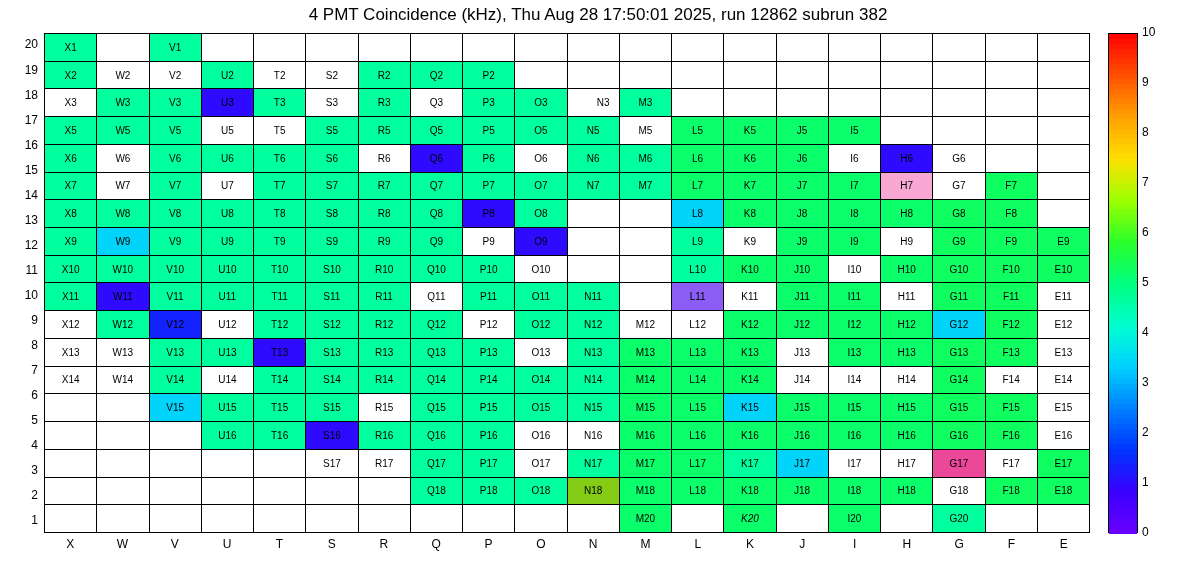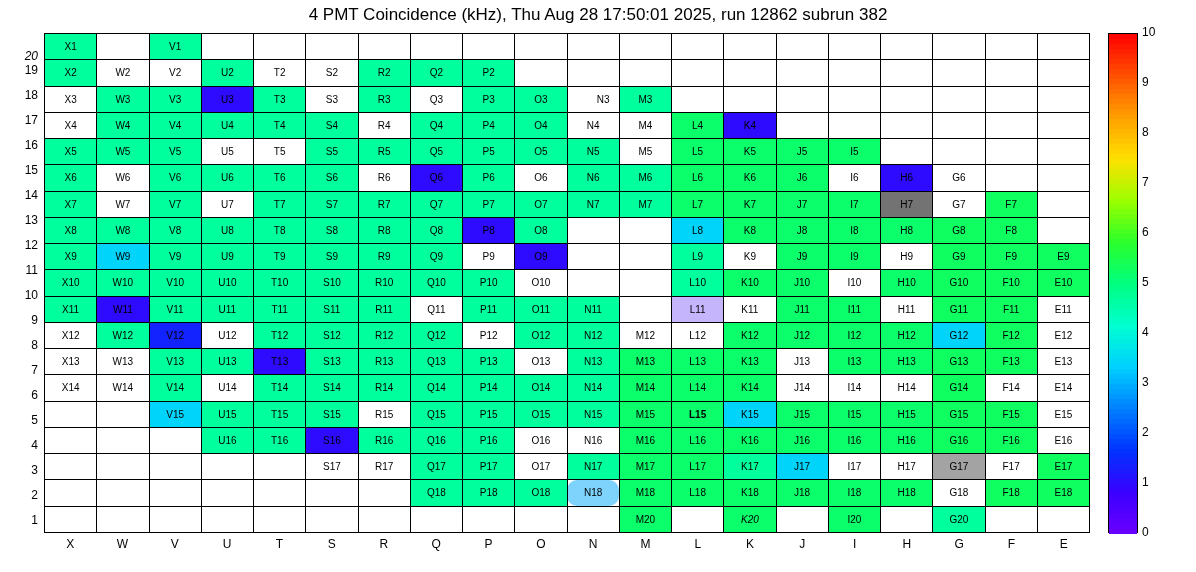--- a/index.html
+++ b/index.html
@@ -131,42 +131,20 @@
           <td style="background: rgb(0, 255, 157);">T3</td>
           <td style="background: rgb(255, 255, 255);">S3</td>
           <td style="background: rgb(0, 255, 157);">R3</td>
           <td style="background: rgb(255, 255, 255);">Q3</td>
           <td style="background: rgb(0, 255, 157);">P3</td>
           <td style="background: rgb(0, 255, 157);">O3</td>
           <td style="background: rgb(255, 255, 255); padding-left: 20px;">N3</td>
           <td style="background: rgb(0, 255, 157);">M3</td>
           <td style="background: rgb(255, 255, 255);"></td>
           <td style="background: rgb(255, 255, 255);"></td>
-          <td style="background: rgb(255, 255, 255);"></td>
-          <td style="background: rgb(255, 255, 255);"></td>
-          <td style="background: rgb(255, 255, 255);"></td>
-          <td style="background: rgb(255, 255, 255);"></td>
-          <td style="background: rgb(255, 255, 255);"></td>
-          <td style="background: rgb(255, 255, 255);"></td>
-        </tr>
-        <tr>
-          <td style="background: rgb(255, 255, 255);">X4</td>
-          <td style="background: rgb(0, 255, 157);">W4</td>
-          <td style="background: rgb(0, 255, 157);">V4</td>
-          <td style="background: rgb(0, 255, 157);">U4</td>
-          <td style="background: rgb(0, 255, 157);">T4</td>
-          <td style="background: rgb(0, 255, 157);">S4</td>
-          <td style="background: rgb(255, 255, 255);">R4</td>
-          <td style="background: rgb(0, 255, 157);">Q4</td>
-          <td style="background: rgb(0, 255, 157);">P4</td>
-          <td style="background: rgb(0, 255, 157);">O4</td>
-          <td style="background: rgb(255, 255, 255);">N4</td>
-          <td style="background: rgb(255, 255, 255);">M4</td>
-          <td style="background: rgb(10, 255, 107);">L4</td>
-          <td style="background: rgb(46, 10, 255);">K4</td>
           <td style="background: rgb(255, 255, 255);"></td>
           <td style="background: rgb(255, 255, 255);"></td>
           <td style="background: rgb(255, 255, 255);"></td>
           <td style="background: rgb(255, 255, 255);"></td>
           <td style="background: rgb(255, 255, 255);"></td>
           <td style="background: rgb(255, 255, 255);"></td>
         </tr>
         <tr>
           <td style="background: rgb(0, 255, 157);">X5</td>
           <td style="background: rgb(0, 255, 157);">W5</td>
@@ -221,21 +199,21 @@
           <td style="background: rgb(0, 255, 157);">R7</td>
           <td style="background: rgb(0, 255, 157);">Q7</td>
           <td style="background: rgb(0, 255, 157);">P7</td>
           <td style="background: rgb(0, 255, 157);">O7</td>
           <td style="background: rgb(0, 255, 157);">N7</td>
           <td style="background: rgb(0, 255, 157);">M7</td>
           <td style="background: rgb(10, 255, 107);">L7</td>
           <td style="background: rgb(10, 255, 107);">K7</td>
           <td style="background: rgb(10, 255, 107);">J7</td>
           <td style="background: rgb(10, 255, 107);">I7</td>
-          <td style="background: #737373; margin-left: 48px;">H7</td>
+          <td style="background: #f9a8d4; margin-left: 48px;">H7</td>
           <td style="background: rgb(255, 255, 255);">G7</td>
           <td style="background: rgb(15, 255, 97);">F7</td>
           <td style="background: rgb(255, 255, 255);"></td>
         </tr>
         <tr>
           <td style="background: rgb(0, 255, 157);">X8</td>
           <td style="background: rgb(0, 255, 157);">W8</td>
           <td style="background: rgb(0, 255, 157);">V8</td>
           <td style="background: rgb(0, 255, 157);">U8</td>
           <td style="background: rgb(0, 255, 157);">T8</td>
@@ -305,21 +283,21 @@
           <td style="background: rgb(0, 255, 157);">V11</td>
           <td style="background: rgb(0, 255, 157);">U11</td>
           <td style="background: rgb(0, 255, 157);">T11</td>
           <td style="background: rgb(0, 255, 157);">S11</td>
           <td style="background: rgb(0, 255, 157);">R11</td>
           <td style="background: rgb(255, 255, 255);">Q11</td>
           <td style="background: rgb(0, 255, 157);">P11</td>
           <td style="background: rgb(0, 255, 157);">O11</td>
           <td style="background: rgb(0, 255, 157);">N11</td>
           <td style="background: rgb(255, 255, 255);"></td>
-          <td style="background: #c4b5fd;">L11</td>
+          <td style="background: #8b5cf6;">L11</td>
           <td style="background: rgb(255, 255, 255);">K11</td>
           <td style="background: rgb(10, 255, 107);">J11</td>
           <td style="background: rgb(10, 255, 107);">I11</td>
           <td style="background: rgb(255, 255, 255);">H11</td>
           <td style="background: rgb(15, 255, 97);">G11</td>
           <td style="background: rgb(15, 255, 97);">F11</td>
           <td style="background: rgb(255, 255, 255);">E11</td>
         </tr>
         <tr>
           <td style="background: rgb(255, 255, 255);">X12</td>
@@ -393,21 +371,21 @@
           <td style="background: rgb(0, 212, 251);">V15</td>
           <td style="background: rgb(0, 255, 157);">U15</td>
           <td style="background: rgb(0, 255, 157);">T15</td>
           <td style="background: rgb(0, 255, 157);">S15</td>
           <td style="background: rgb(255, 255, 255);">R15</td>
           <td style="background: rgb(0, 255, 157);">Q15</td>
           <td style="background: rgb(0, 255, 157);">P15</td>
           <td style="background: rgb(0, 255, 157);">O15</td>
           <td style="background: rgb(0, 255, 157);">N15</td>
           <td style="background: rgb(10, 255, 107);">M15</td>
-          <td style="background: rgb(10, 255, 107); font-weight: bold;">L15</td>
+          <td style="background: rgb(10, 255, 107);">L15</td>
           <td style="background: rgb(0, 212, 251);">K15</td>
           <td style="background: rgb(10, 255, 107);">J15</td>
           <td style="background: rgb(10, 255, 107);">I15</td>
           <td style="background: rgb(10, 255, 107);">H15</td>
           <td style="background: rgb(15, 255, 97);">G15</td>
           <td style="background: rgb(15, 255, 97);">F15</td>
           <td style="background: rgb(255, 255, 255);">E15</td>
         </tr>
         <tr>
           <td style="background: rgb(255, 255, 255);"></td>
@@ -442,36 +420,36 @@
           <td style="background: rgb(0, 255, 157);">Q17</td>
           <td style="background: rgb(0, 255, 157);">P17</td>
           <td style="background: rgb(255, 255, 255);">O17</td>
           <td style="background: rgb(0, 255, 157);">N17</td>
           <td style="background: rgb(10, 255, 107);">M17</td>
           <td style="background: rgb(10, 255, 107);">L17</td>
           <td style="background: rgb(0, 255, 157);">K17</td>
           <td style="background: rgb(0, 212, 251);">J17</td>
           <td style="background: rgb(255, 255, 255);">I17</td>
           <td style="background: rgb(255, 255, 255);">H17</td>
-          <td style="background: #a3a3a3;">G17</td>
+          <td style="background: #ec4899;">G17</td>
           <td style="background: rgb(255, 255, 255);">F17</td>
           <td style="background: rgb(15, 255, 97);">E17</td>
         </tr>
         <tr>
           <td style="background: rgb(255, 255, 255);"></td>
           <td style="background: rgb(255, 255, 255);"></td>
           <td style="background: rgb(255, 255, 255);"></td>
           <td style="background: rgb(255, 255, 255);"></td>
           <td style="background: rgb(255, 255, 255);"></td>
           <td style="background: rgb(255, 255, 255);"></td>
           <td style="background: rgb(255, 255, 255);"></td>
           <td style="background: rgb(0, 255, 157);">Q18</td>
           <td style="background: rgb(0, 255, 157);">P18</td>
           <td style="background: rgb(0, 255, 157);">O18</td>
-          <td style="background: #7dd3fc; border-radius: 10px;">N18</td>
+          <td style="background: #84cc16;">N18</td>
           <td style="background: rgb(10, 255, 107);">M18</td>
           <td style="background: rgb(10, 255, 107);">L18</td>
           <td style="background: rgb(10, 255, 107);">K18</td>
           <td style="background: rgb(10, 255, 107);">J18</td>
           <td style="background: rgb(10, 255, 107);">I18</td>
           <td style="background: rgb(10, 255, 107);">H18</td>
           <td style="background: rgb(255, 255, 255);">G18</td>
           <td style="background: rgb(15, 255, 97);">F18</td>
           <td style="background: rgb(15, 255, 97);">E18</td>
         </tr>
@@ -616,21 +594,21 @@
 <div class="ylab" style="top: 287.5px;">10</div>
 <div class="ylab" style="top: 262.5px;">11</div>
 <div class="ylab" style="top: 237.5px;">12</div>
 <div class="ylab" style="top: 212.5px;">13</div>
 <div class="ylab" style="top: 187.5px;">14</div>
 <div class="ylab" style="top: 162.5px;">15</div>
 <div class="ylab" style="top: 137.5px;">16</div>
 <div class="ylab" style="top: 112.5px;">17</div>
 <div class="ylab" style="top: 87.5px;">18</div>
 <div class="ylab" style="top: 62.5px;">19</div>
-<div class="ylab" style="top: 49px; font-style: italic;">20</div>
+<div class="ylab" style="top: 37px;">20</div>
 <div class="xlab" style="left: 44px; width: 52.3px;">X</div>
 <div class="xlab" style="left: 96.3px; width: 52.3px;">W</div>
 <div class="xlab" style="left: 148.6px; width: 52.3px;">V</div>
 <div class="xlab" style="left: 200.9px; width: 52.3px;">U</div>
 <div class="xlab" style="left: 253.2px; width: 52.3px;">T</div>
 <div class="xlab" style="left: 305.5px; width: 52.3px;">S</div>
 <div class="xlab" style="left: 357.8px; width: 52.3px;">R</div>
 <div class="xlab" style="left: 410.1px; width: 52.3px;">Q</div>
 <div class="xlab" style="left: 462.4px; width: 52.3px;">P</div>
 <div class="xlab" style="left: 514.7px; width: 52.3px;">O</div>

